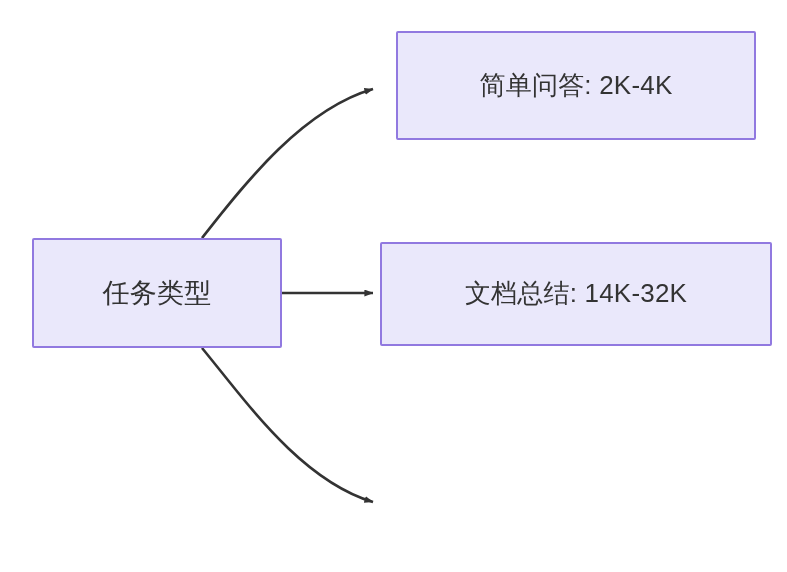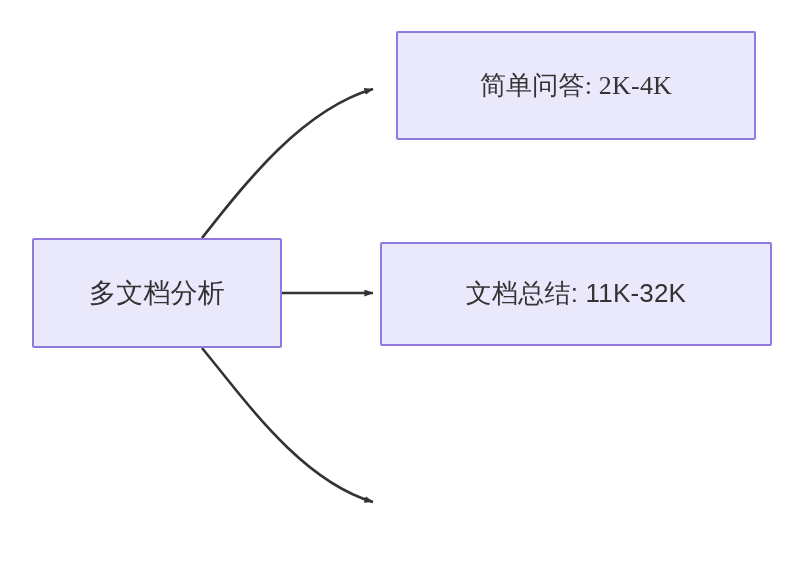--- a/index.html
+++ b/index.html
@@ -52,21 +52,20 @@
     width: 250px;
     height: 110px;
     font-size: 27px;
   }
   #node-simple-qa {
     left: 396px;
     top: 31px;
     width: 360px;
     height: 109px;
     font-size: 26px;
-    font-family: Liberation Serif, serif;
   }
   #node-doc-summary {
     left: 380px;
     top: 242px;
     width: 392px;
     height: 104px;
     font-size: 26px;
   }
   #node-multi-doc {
     left: 381px;
@@ -89,25 +88,25 @@
     </defs>
 
     <path d="M 202,238 C 240,190 300,110 373,89" fill="none" stroke="#333333" stroke-width="2.6" stroke-linecap="butt" marker-end="url(#arrowhead)"></path>
 
     <path d="M 282,293 L 373,293" fill="none" stroke="#333333" stroke-width="2.6" stroke-linecap="butt" marker-end="url(#arrowhead)"></path>
 
     <path d="M 202,348 C 245,400 300,480 373,502" fill="none" stroke="#333333" stroke-width="2.6" stroke-linecap="butt" marker-end="url(#arrowhead)"></path>
   </svg>
 
   <div class="node" id="node-source">
-    <span class="node-label">多文档分析</span>
+    <span class="node-label">任务类型</span>
   </div>
 
   <div class="node" id="node-simple-qa">
     <span class="node-label">简单问答: 2K-4K</span>
   </div>
 
   <div class="node" id="node-doc-summary">
-    <span class="node-label">文档总结: 11K-32K</span>
+    <span class="node-label">文档总结: 14K-32K</span>
   </div>
 
 
 </div>
 
 </body></html>

